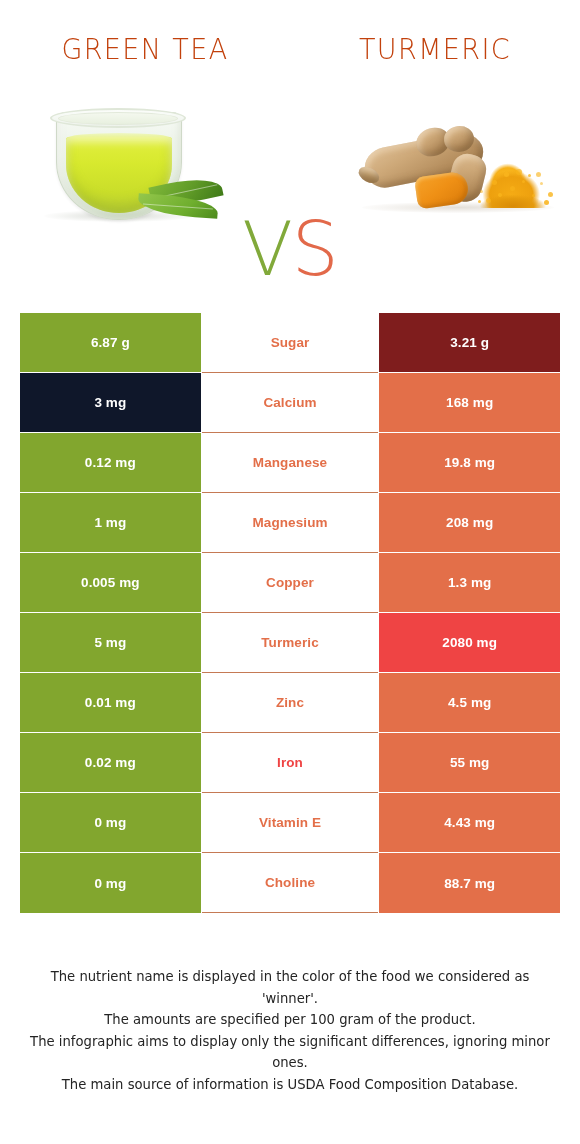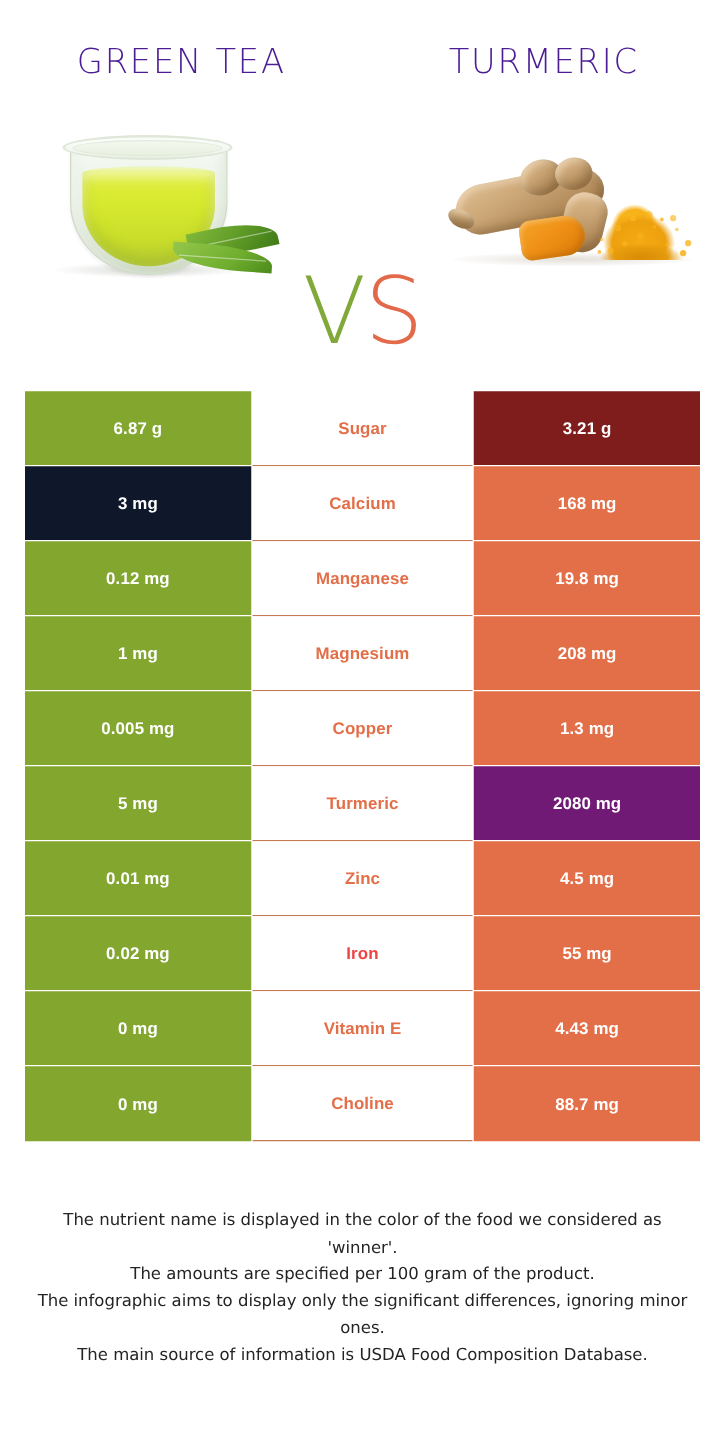--- a/index.html
+++ b/index.html
@@ -32,21 +32,21 @@
     align-items: center;
     justify-content: center;
     padding-top: 20px;
     box-sizing: border-box;
   }
   .title-text {
     font-family: "DejaVu Sans", sans-serif;
     font-weight: 300;
     font-size: 27px;
     letter-spacing: 1.4px;
-    color: #4c1d95;
+    color: #c2410c;
     text-transform: uppercase;
     white-space: nowrap;
     transform: scaleY(1.02);
   }
 
   
   .hero {
     position: absolute;
     top: 78px;
     left: 0;
@@ -397,21 +397,21 @@
       <div class="cell cell-right" style="background: rgb(227, 111, 73);">208 mg</div>
     </div>
     <div class="row">
       <div class="cell cell-left" style="background: rgb(130, 166, 46);">0.005 mg</div>
       <div class="cell cell-mid" style="color: rgb(227, 111, 73); border-bottom-color: rgb(197, 122, 85);">Copper</div>
       <div class="cell cell-right" style="background: rgb(227, 111, 73);">1.3 mg</div>
     </div>
     <div class="row">
       <div class="cell cell-left" style="background: rgb(130, 166, 46);">5 mg</div>
       <div class="cell cell-mid" style="color: rgb(227, 111, 73); border-bottom-color: rgb(197, 122, 85);">Turmeric</div>
-      <div class="cell cell-right" style="background: #701a75;">2080 mg</div>
+      <div class="cell cell-right" style="background: #ef4444;">2080 mg</div>
     </div>
     <div class="row">
       <div class="cell cell-left" style="background: rgb(130, 166, 46);">0.01 mg</div>
       <div class="cell cell-mid" style="color: rgb(227, 111, 73); border-bottom-color: rgb(197, 122, 85);">Zinc</div>
       <div class="cell cell-right" style="background: rgb(227, 111, 73);">4.5 mg</div>
     </div>
     <div class="row">
       <div class="cell cell-left" style="background: rgb(130, 166, 46);">0.02 mg</div>
       <div class="cell cell-mid" style="color: #ef4444; border-bottom-color: rgb(197, 122, 85);">Iron</div>
       <div class="cell cell-right" style="background: rgb(227, 111, 73);">55 mg</div>

